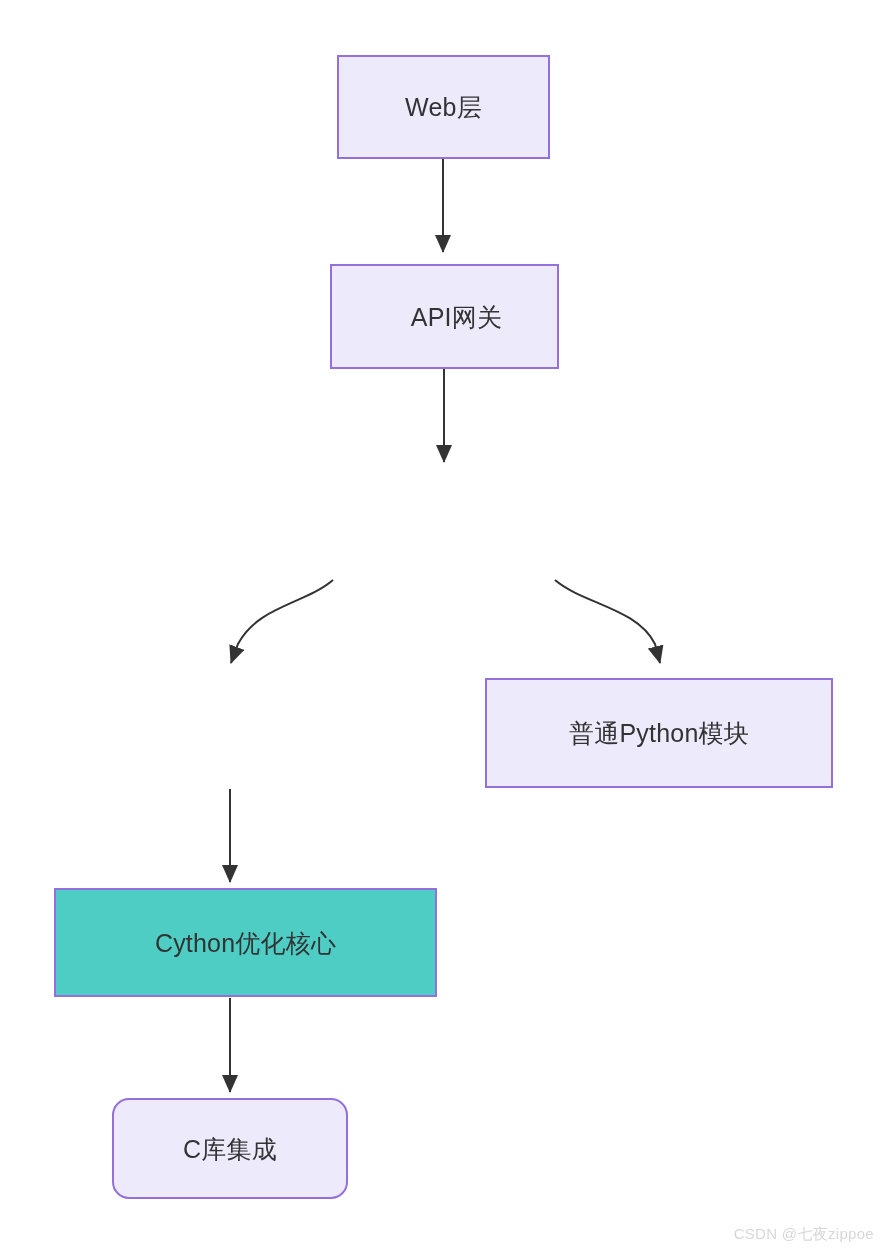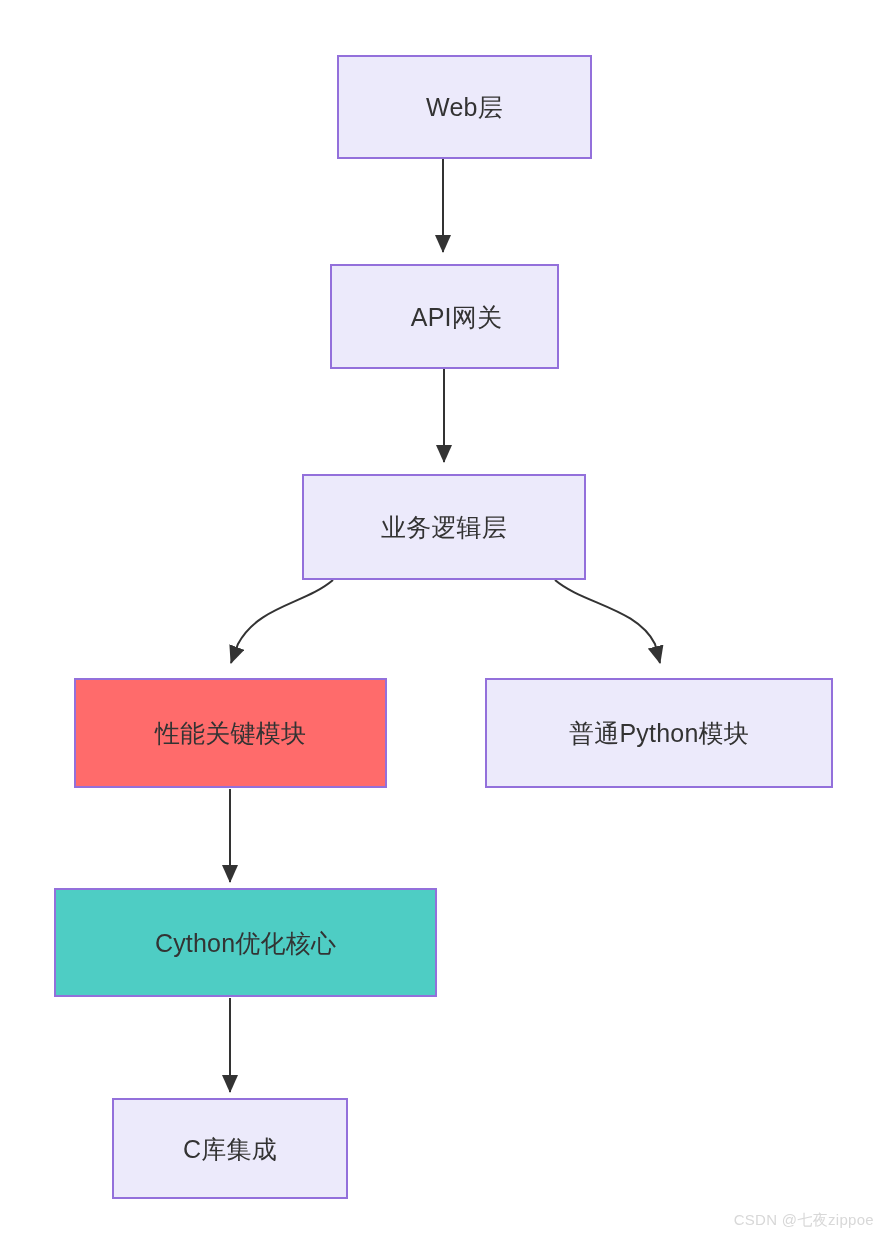--- a/index.html
+++ b/index.html
@@ -48,21 +48,21 @@
   }
   .node.critical {
     background: #FF6B6B;
   }
   .node.optimized {
     background: #4ECDC4;
   }
   #watermark {
     position: absolute;
     right: 14px;
-    bottom: 30px;
+    bottom: 16px;
     font-size: 15px;
     color: #d8d8d8;
     letter-spacing: 0.3px;
     user-select: none;
   }
 </style>
 </head>
 <body>
 
 <div id="diagram-canvas">
@@ -80,43 +80,37 @@
 
     <path d="M333,580 C305,604 258,606 238,644 L231,663" fill="none" stroke="#333333" stroke-width="2" marker-end="url(#arrowhead)"></path>
 
     <path d="M555,580 C583,604 637,608 655,644 L660,663" fill="none" stroke="#333333" stroke-width="2" marker-end="url(#arrowhead)"></path>
 
     <path d="M230,789 L230,882" fill="none" stroke="#333333" stroke-width="2" marker-end="url(#arrowhead)"></path>
 
     <path d="M230,998 L230,1092" fill="none" stroke="#333333" stroke-width="2" marker-end="url(#arrowhead)"></path>
   </svg>
 
-  <div class="node" style="left:337px; top:55px; width:255px; height:104px;">
+  <div class="node" style="left:337px; top:55px; width:213px; height:104px;">
     <span class="node-label">Web层</span>
   </div>
 
   <div class="node" style="left:330px; top:264px; width:229px; height:105px;padding-left:24px;">
     <span class="node-label">API网关</span>
   </div>
 
-  <div class="node" style="left:302px; top:474px; width:284px; height:106px;">
-    <span class="node-label">业务逻辑层</span>
-  </div>
 
-  <div class="node critical" style="left:74px; top:678px; width:313px; height:110px;">
-    <span class="node-label">性能关键模块</span>
-  </div>
 
   <div class="node" style="left:485px; top:678px; width:348px; height:110px;">
     <span class="node-label">普通Python模块</span>
   </div>
 
   <div class="node optimized" style="left:54px; top:888px; width:383px; height:109px;">
     <span class="node-label">Cython优化核心</span>
   </div>
 
-  <div class="node" style="left:112px; top:1098px; width:236px; height:101px;">
+  <div class="node" style="left:112px; top:1098px; width:236px; height:101px;border-radius:17px;">
     <span class="node-label">C库集成</span>
   </div>
 
 </div>
 
 <div id="watermark">CSDN @七夜zippoe</div>
 
 </body></html>

